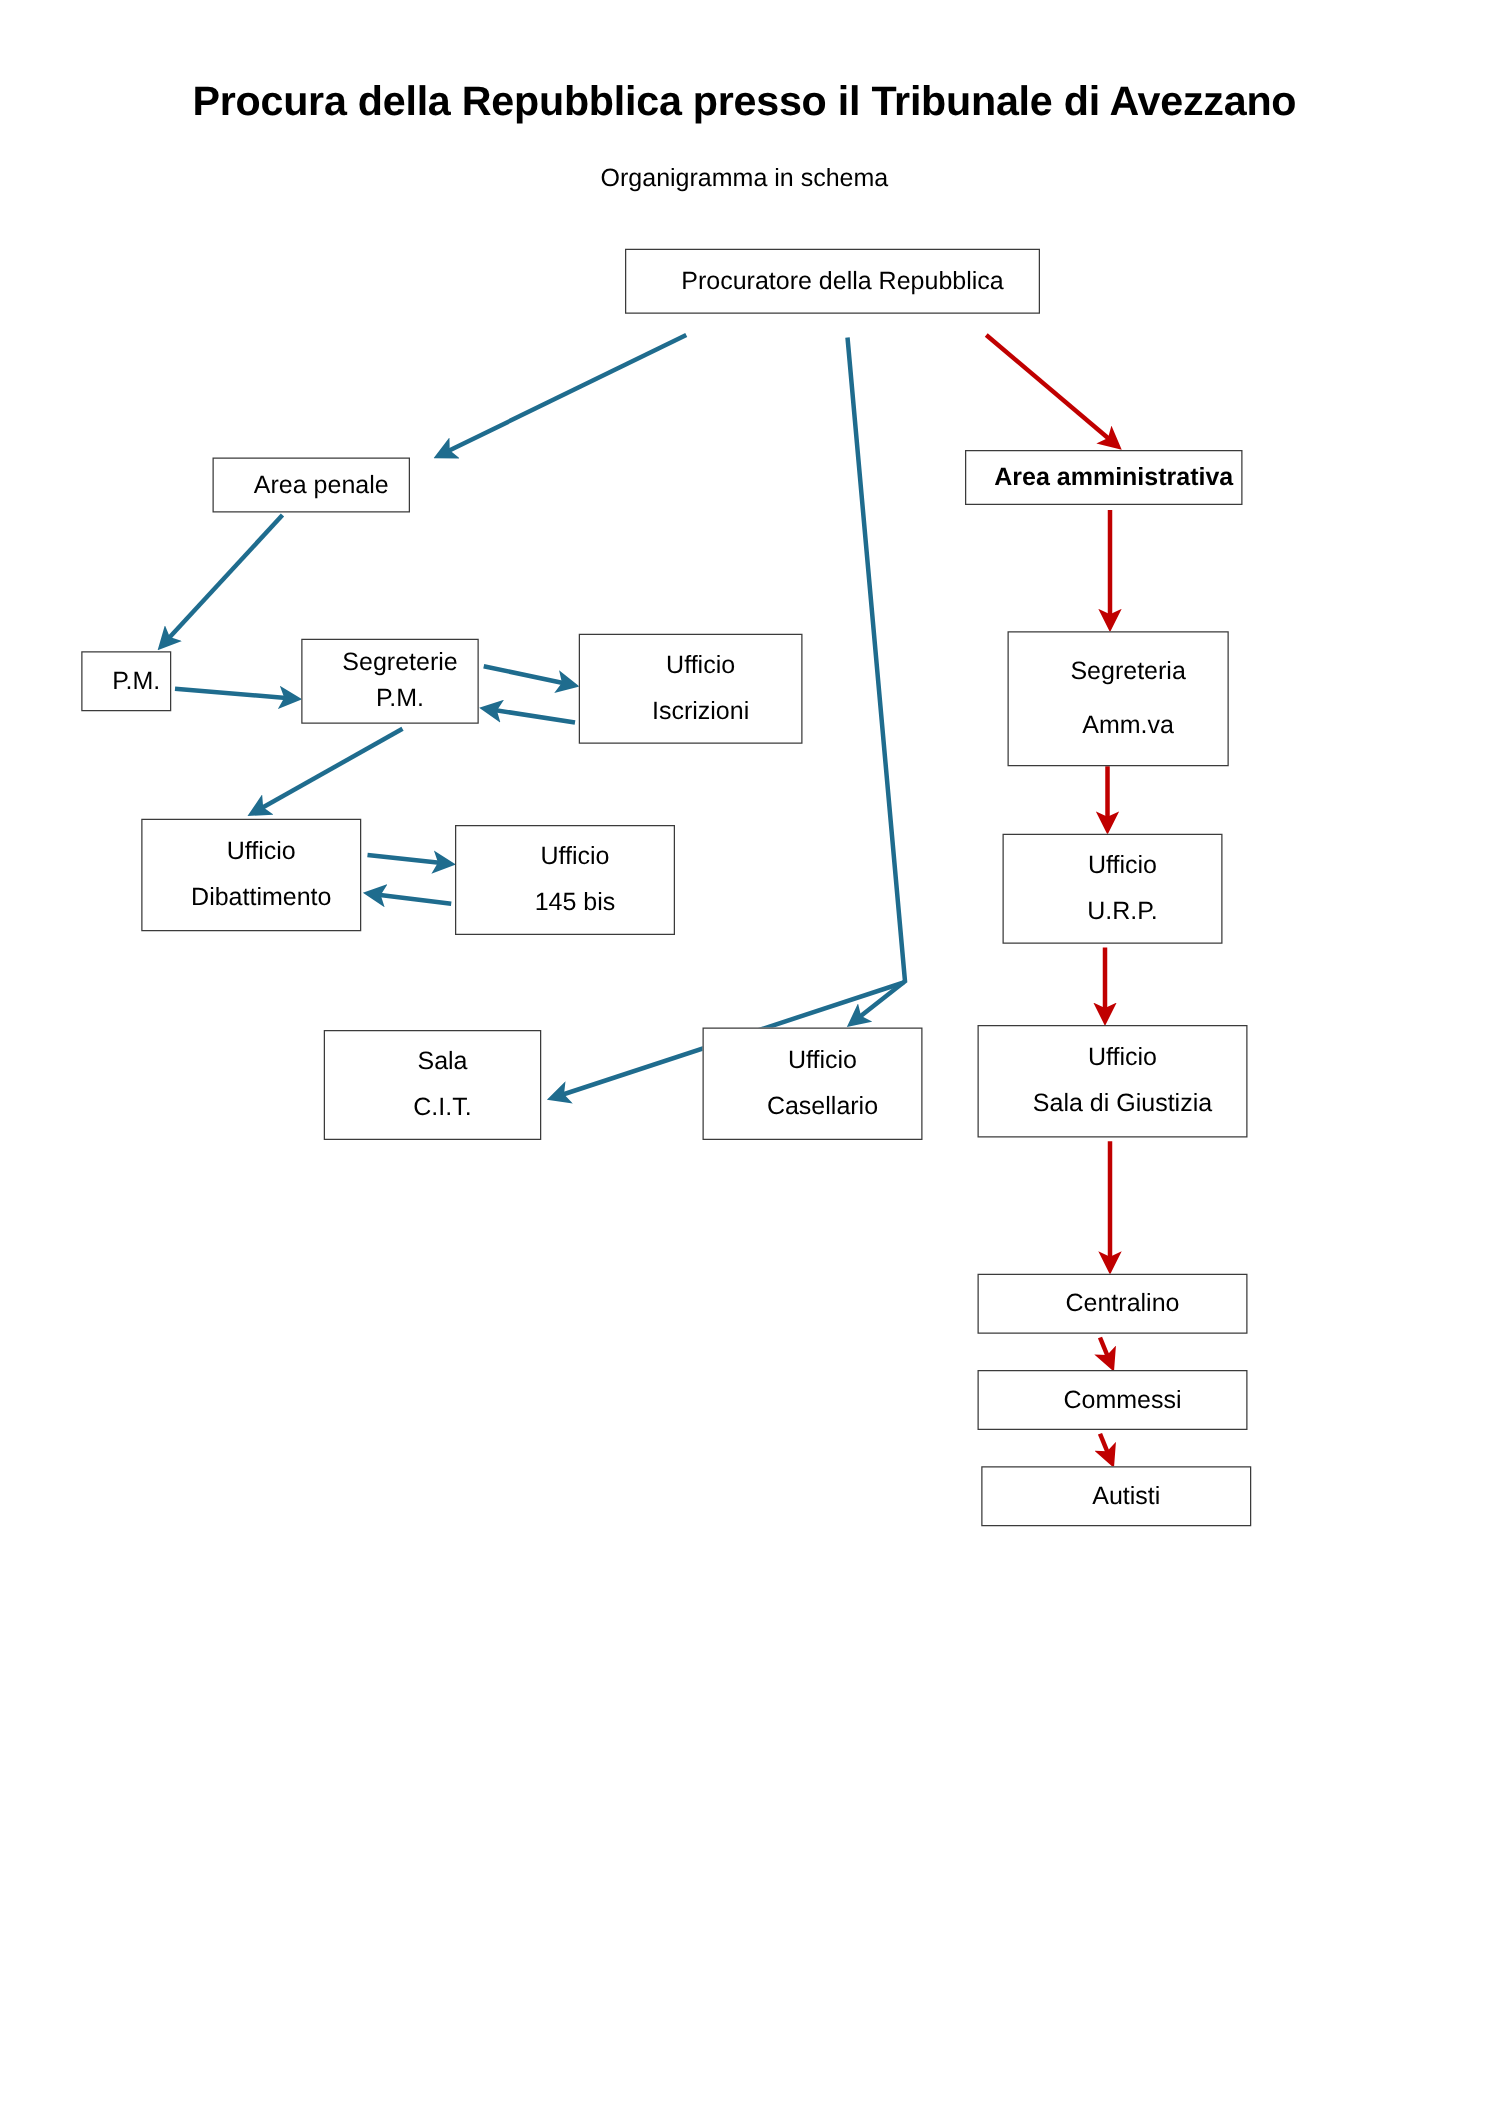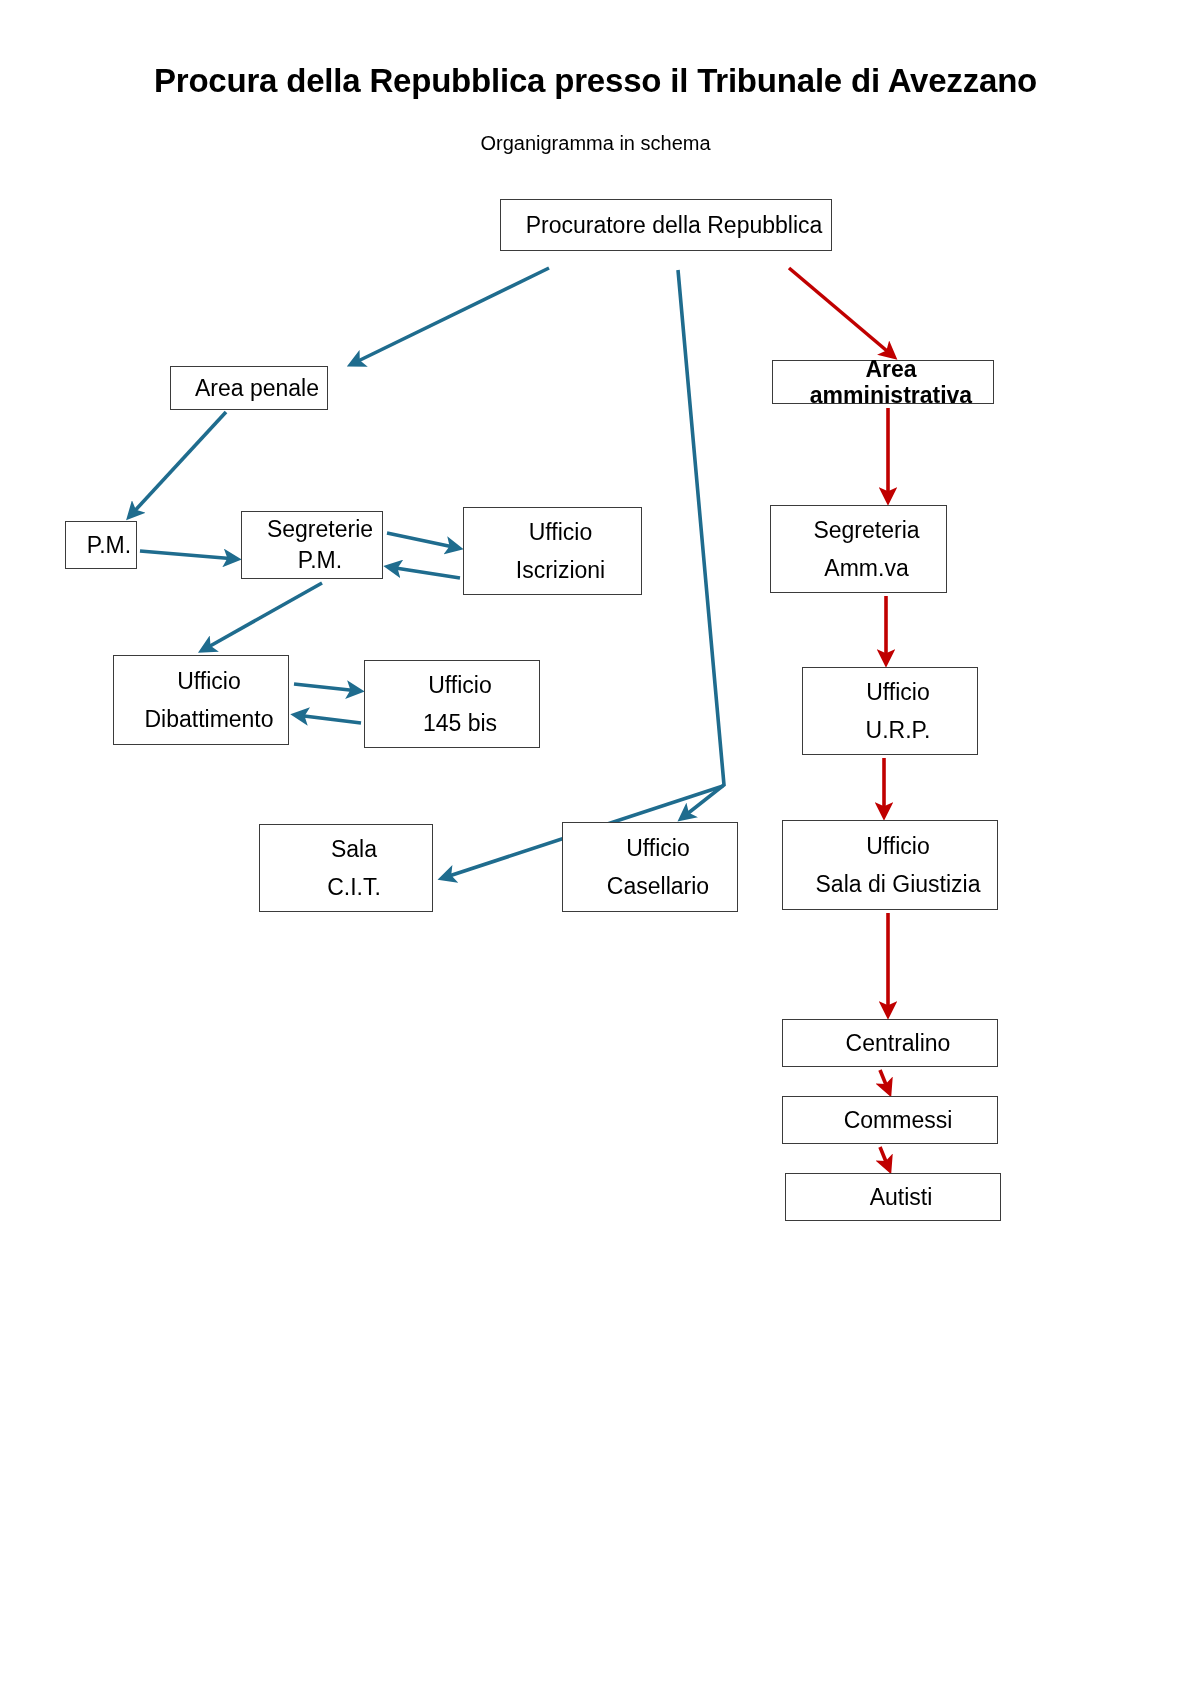--- a/index.html
+++ b/index.html
@@ -48,21 +48,21 @@
   }
   .node {
     position: absolute;
     box-sizing: border-box;
     border: 1.5px solid #3b3b3b;
     background: #ffffff;
     display: flex;
     flex-direction: column;
     align-items: center;
     justify-content: center;
-    font-size: 23px;
+    font-size: 20px;
     line-height: 1.15;
     text-align: center;
     z-index: 3;
     padding-left: 16px;
   }
   .node .ln {
     display: block;
   }
   .node.two-line {
     justify-content: space-evenly;
@@ -143,21 +143,21 @@
   <div class="node two-line" style="left:241px; top:511px; width:142px; height:68px;">
     <span class="ln">Segreterie</span>
     <span class="ln">P.M.</span>
   </div>
 
   <div class="node two-line" style="left:463px; top:507px; width:179px; height:88px;">
     <span class="ln">Ufficio</span>
     <span class="ln">Iscrizioni</span>
   </div>
 
-  <div class="node two-line" style="left:770px; top:505px; width:177px; height:88px;">
+  <div class="node two-line" style="left:806px; top:505px; width:177px; height:108px;">
     <span class="ln">Segreteria</span>
     <span class="ln">Amm.va</span>
   </div>
 
   <div class="node two-line" style="left:113px; top:655px; width:176px; height:90px;">
     <span class="ln">Ufficio</span>
     <span class="ln">Dibattimento</span>
   </div>
 
   <div class="node two-line" style="left:364px; top:660px; width:176px; height:88px;">

